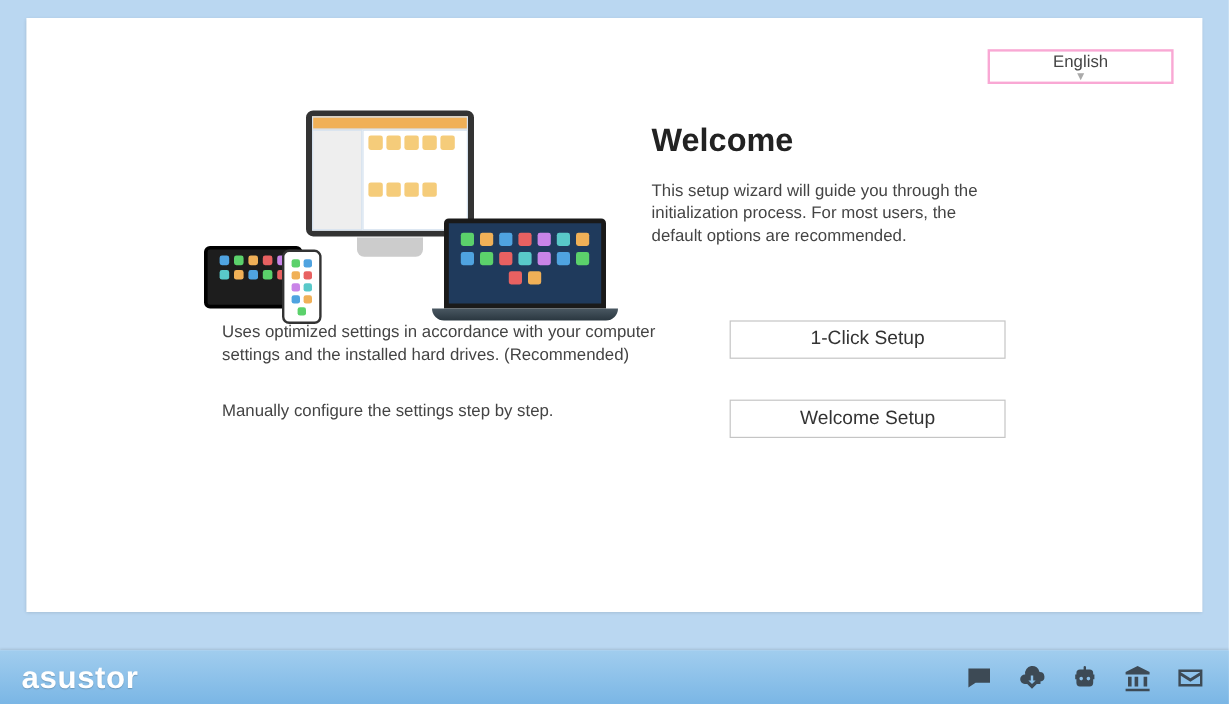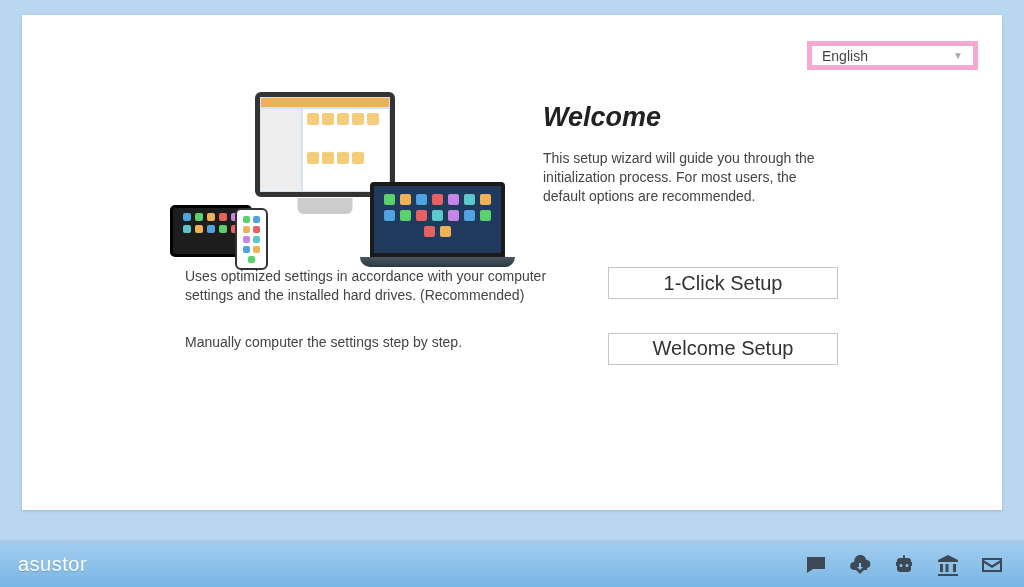--- a/index.html
+++ b/index.html
@@ -21,30 +21,31 @@
       top: 15px;
       left: 22px;
       right: 22px;
       height: 495px;
       box-shadow: 0 1px 3px rgba(0,0,0,0.15);
     }
     .lang-select {
       position: absolute;
       top: 26px;
       right: 24px;
-      width: 171px;
+      width: 155px;
       height: 29px;
-      border: 5px solid #f9a8d4;
+      border: 2px solid #f9a8d4;
       display: flex;
       align-items: center;
       padding: 0 10px;
       font-size: 14px;
       color: #444;
       cursor: pointer;
       justify-content: space-between;
+      flex-direction: column;
     }
     .lang-select .chev {
       color: #aaa;
       font-size: 10px;
     }
     .content {
       position: absolute;
       top: 87px;
       left: 163px;
       right: 110px;
@@ -141,21 +142,20 @@
     }
     .tablet span{width:8px;height:8px;border-radius:2px;}
     .ic-c1{background:#5bd16b;} .ic-c2{background:#f0b057;} .ic-c3{background:#4fa3e0;}
     .ic-c4{background:#e86161;} .ic-c5{background:#c984e8;} .ic-c6{background:#59c9c9;}
 
     .welcome-text h1 {
       font-size: 27px;
       font-weight: 600;
       color: #222;
       margin-bottom: 6px;
-      font-style: italic;
     }
     .welcome-text p {
       font-size: 14px;
       color: #444;
       line-height: 1.35;
       max-width: 280px;
       margin-top: 16px;
     }
     .option-row {
       display: flex;
@@ -166,21 +166,21 @@
       width: 405px;
       font-size: 14px;
       color: #444;
       line-height: 1.35;
     }
     .option-row button {
       width: 230px;
       height: 32px;
       background: white;
       border: 1px solid #c5c5c5;
-      font-size: 20px;
+      font-size: 16px;
       color: #333;
       cursor: pointer;
       font-family: inherit;
     }
     .row1 { }
     .row2 { margin-top: 28px; }
 
     .footer {
       position: absolute;
       bottom: 0;
@@ -189,22 +189,22 @@
       height: 45px;
       background: linear-gradient(#a1cdee, #7ab6e5);
       display: flex;
       align-items: center;
       padding: 0 18px;
       justify-content: space-between;
       box-shadow: 0 -1px 2px rgba(0,0,0,0.12);
     }
     .brand {
       font-family: Arial, sans-serif;
-      font-size: 20px;
-      font-weight: 400;
+      font-size: 26px;
+      font-weight: 700;
       color: white;
       letter-spacing: 0.5px;
       text-shadow: 0 1px 1px rgba(0,0,0,0.2);
     }
     .footer-icons {
       display: flex;
       gap: 16px;
       align-items: center;
     }
     .footer-icons .ficon {
@@ -298,21 +298,21 @@
         <p>This setup wizard will guide you through the initialization process. For most users, the default options are recommended.</p>
       </div>
     </div>
 
     <div class="option-row row1">
       <div class="desc">Uses optimized settings in accordance with your computer settings and the installed hard drives. (Recommended)</div>
       <button>1-Click Setup</button>
     </div>
 
     <div class="option-row row2">
-      <div class="desc">Manually computer the settings step by step.</div>
+      <div class="desc">Manually configure the settings step by step.</div>
       <button>Welcome Setup</button>
     </div>
   </div>
 
 </div>
 
 <div class="footer">
   <div class="brand">asustor</div>
   <div class="footer-icons">
     <div class="ficon">

